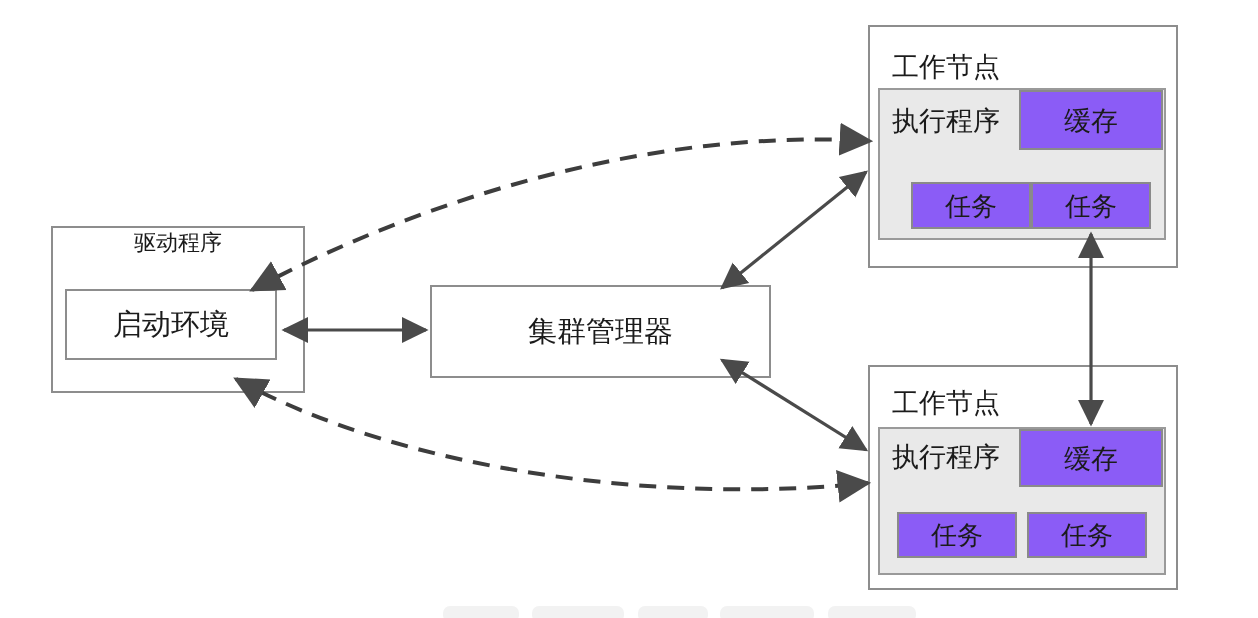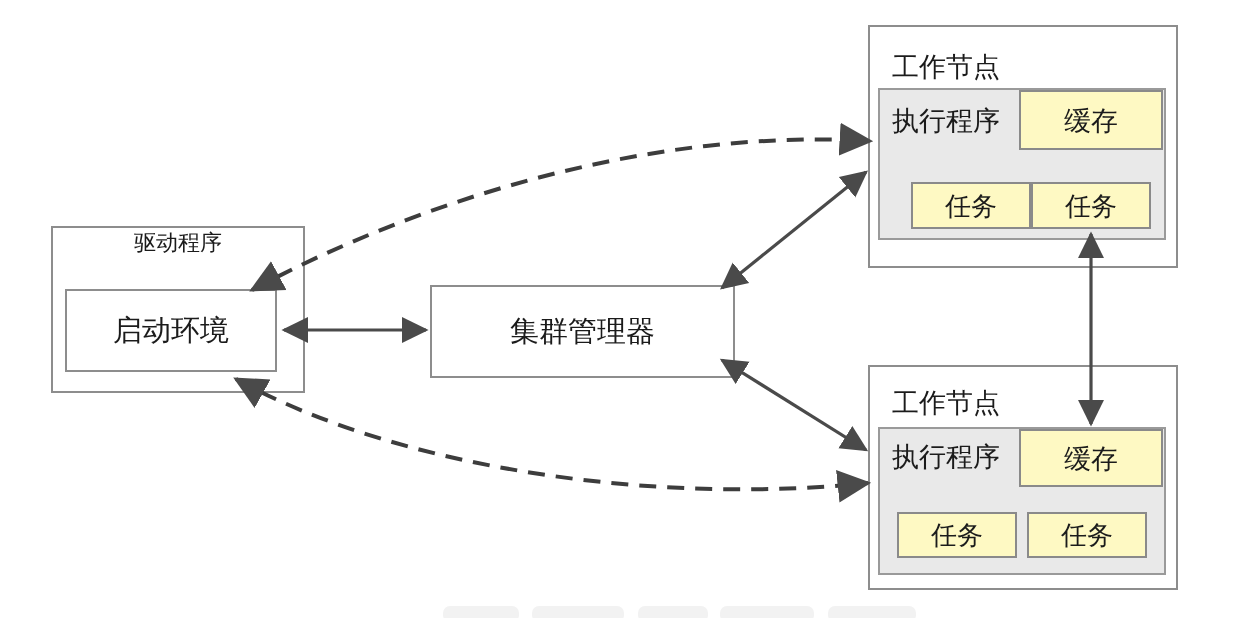--- a/index.html
+++ b/index.html
@@ -31,21 +31,21 @@
     background: #ffffff;
   }
   
   .panel {
     border: 2px solid #9a9a9a;
     background: #e9e9e9;
   }
   
   .block {
     border: 2px solid #8a8a8a;
-    background: #fef9c3;
+    background: #8b5cf6;
     align-items: center;
   }
   .label-top {
     align-items: flex-start;
     padding-top: 6px;
   }
   .label-center {
     align-items: center;
   }
   .lbl {
@@ -70,25 +70,25 @@
 </style>
 </head>
 <body>
 
 <div id="canvas">
 
   <div class="box plain label-top" style="left:51px; top:226px; width:254px; height:167px;">
     <span class="lbl" style="font-size:22px;font-family:Liberation Mono, monospace;">驱动程序</span>
   </div>
 
-  <div class="box plain label-center" style="left:65px; top:289px; width:212px; height:83px;">
+  <div class="box plain label-center" style="left:65px; top:289px; width:212px; height:71px;">
     <span class="lbl" style="font-size:29px;">启动环境</span>
   </div>
 
-  <div class="box plain label-center" style="left:430px; top:285px; width:305px; height:93px;">
+  <div class="box plain label-center" style="left:430px; top:285px; width:341px; height:93px;">
     <span class="lbl" style="font-size:29px;">集群管理器</span>
   </div>
 
   <div class="box plain label-top" style="left:868px; top:25px; width:310px; height:243px;">
     <span class="lbl" style="font-size:27px; position:absolute; left:22px; top:26px;">工作节点</span>
   </div>
 
   <div class="box panel" style="left:878px; top:88px; width:288px; height:152px;">
     <span class="lbl" style="font-size:27px; position:absolute; left:12px; top:17px;">执行程序</span>
   </div>

